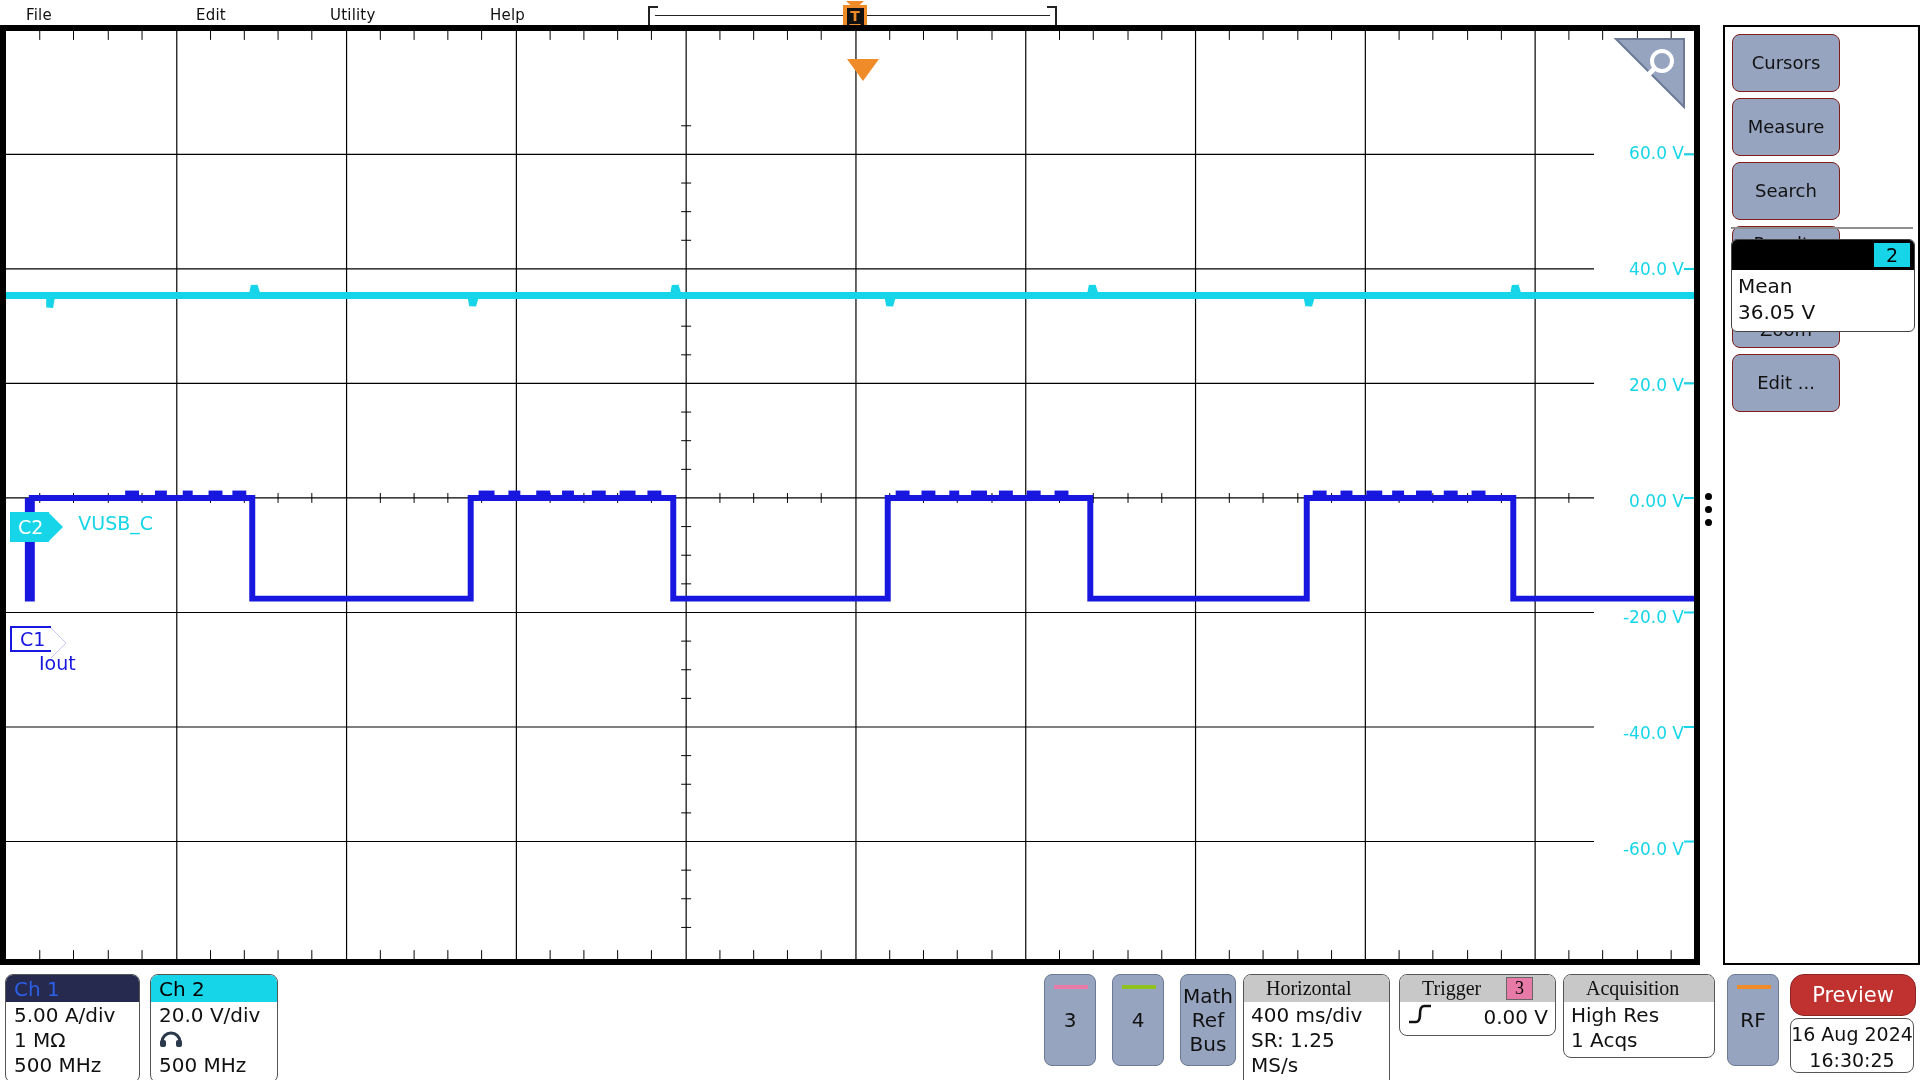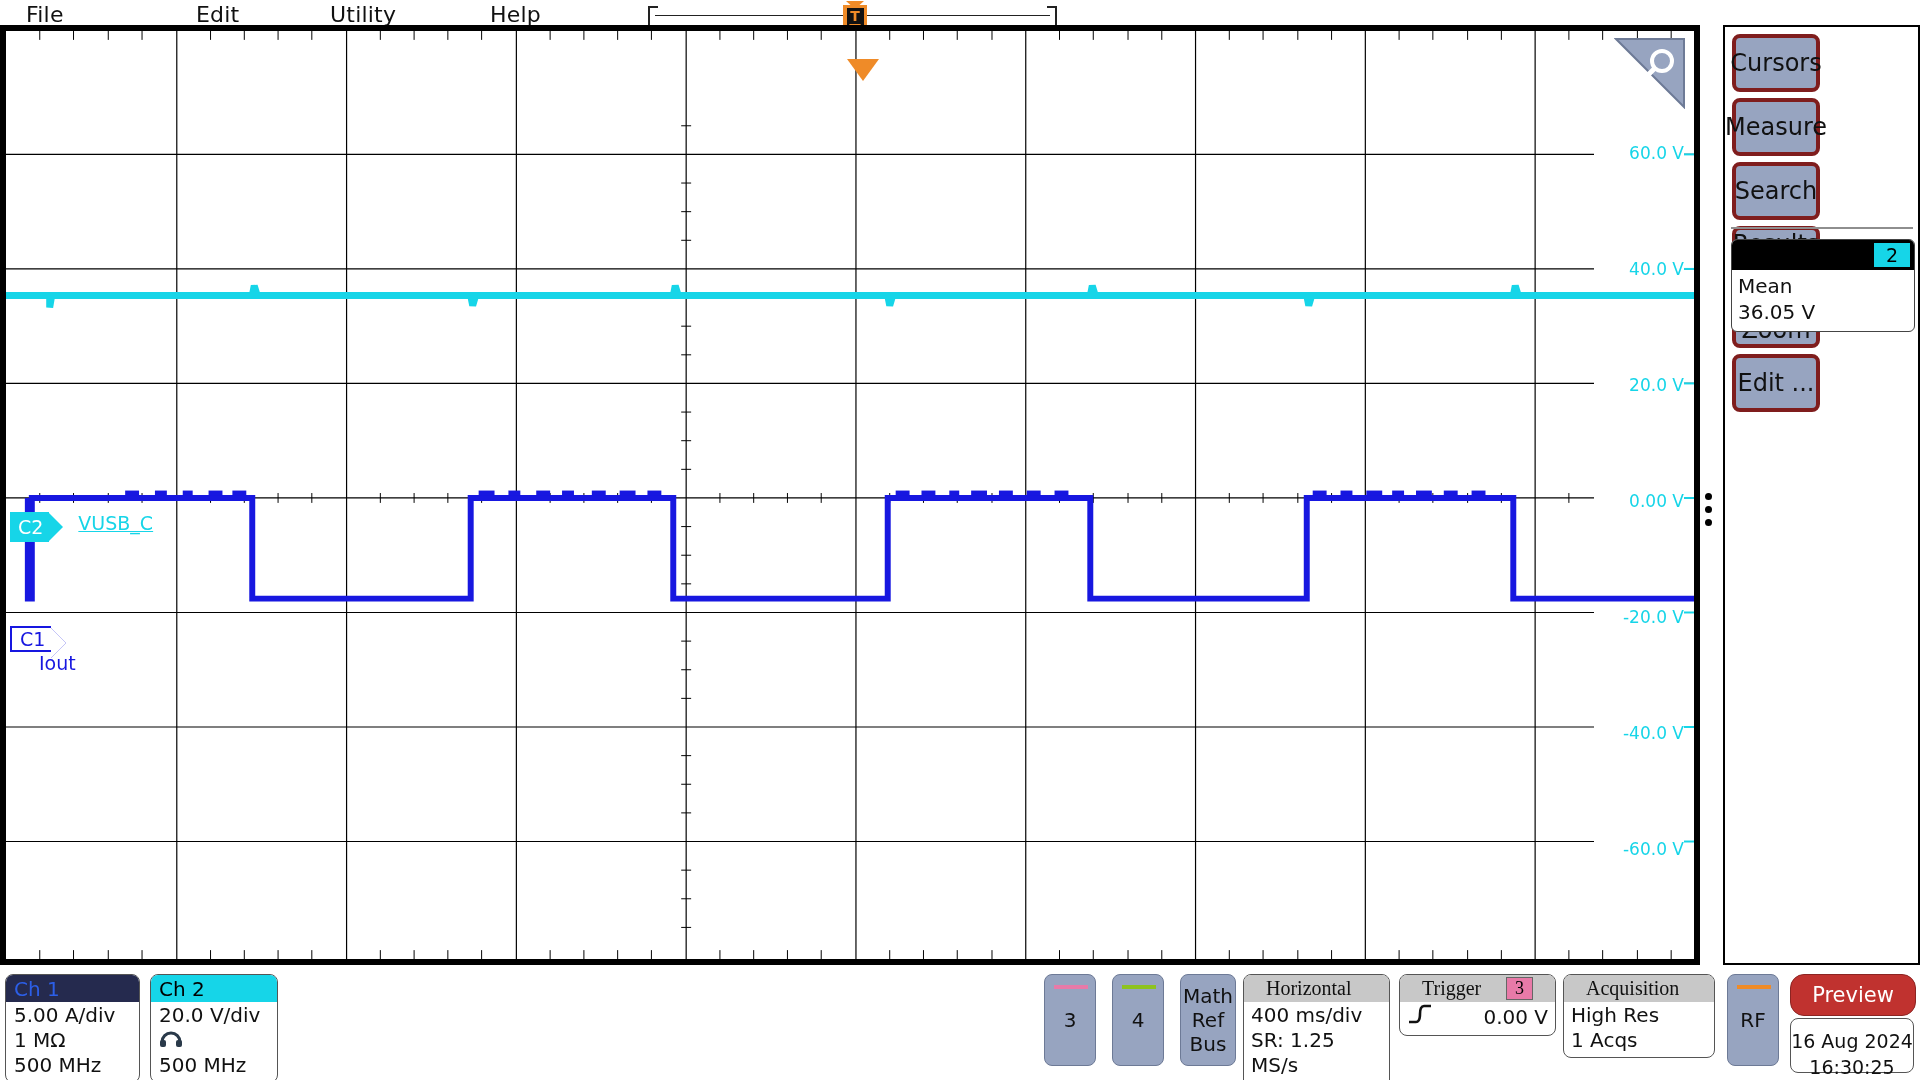--- a/index.html
+++ b/index.html
@@ -1,21 +1,21 @@
 <!DOCTYPE html>
 <html><head>
 <meta charset="utf-8">
 <style>
   html,body{margin:0;padding:0;background:#ffffff;}
   body{width:1920px;height:1080px;overflow:hidden;font-family:"DejaVu Sans",sans-serif;}
   #root{position:relative;width:1920px;height:1080px;background:#fff;}
 
   
   .menubar{position:absolute;left:0;top:0;width:1920px;height:31px;background:#fff;}
-  .menu-item{position:absolute;top:2px;font-size:22px;color:#111;line-height:26px;
+  .menu-item{position:absolute;top:2px;font-size:15px;color:#111;line-height:26px;
              font-family:"DejaVu Sans",sans-serif;letter-spacing:.2px;}
   .mi-file{left:26px;} .mi-edit{left:196px;} .mi-utility{left:330px;} .mi-help{left:490px;}
 
   
   .posbar{position:absolute;left:645px;top:4px;width:415px;height:22px;}
   .posbar .rail{position:absolute;left:10px;top:11px;width:395px;height:1px;background:#222;}
   .posbar .brk{position:absolute;top:2px;width:8px;height:19px;border:2px solid #222;}
   .posbar .brk.l{left:3px;border-right:none;}
   .posbar .brk.r{right:3px;border-left:none;}
   .posbar .tmark{position:absolute;left:198px;top:1px;width:24px;height:22px;background:#ef8b28;
@@ -51,38 +51,38 @@
               border-top:15px solid transparent;border-bottom:15px solid transparent;}
   .cmark.c2{left:4px;top:481px;}
   .cmark.c2 .tag{background:#16d5e8;color:#fff;}
   .cmark.c2 .tag:after{border-left:15px solid #16d5e8;}
   .cmark.c1{left:4px;top:595px;flex-direction:column;}
   .cmark.c1 .tag{background:#fff;color:#1717e0;border:2px solid #1717e0;border-right:none;
                  box-sizing:border-box;}
   .cmark.c1 .tag:after{right:-15px;border-left:15px solid #fff;
                  filter:drop-shadow(0 0 0 #1717e0);}
   .cmark .lbl{margin-left:26px;font-size:19px;background:#fff;padding:0 3px;}
-  .cmark.c2 .lbl{color:#16d5e8;text-decoration:underline;}
+  .cmark.c2 .lbl{color:#16d5e8;}
   .cmark.c1 .lbl{color:#1717e0;}
 
   
   .vlab{position:absolute;right:10px;color:#16d5e8;font-size:17px;
         font-family:"DejaVu Sans",sans-serif;text-align:right;width:90px;z-index:5;background:#fff;}
 
   
   .dragdots{position:absolute;left:1705px;top:493px;width:10px;height:34px;z-index:9;}
   .dragdots span{display:block;width:7px;height:7px;border-radius:50%;background:#000;margin-bottom:6px;}
 
   
   .sidebar{position:absolute;left:1723px;top:25px;width:197px;height:940px;
            border:2px solid #000;box-sizing:border-box;background:#fff;}
   .btn-grid{position:absolute;left:4px;top:4px;width:186px;}
-  .sbtn{float:left;width:88px;height:58px;margin:3px;background:#97a4c0;border:4px solid #7f1d1d;
+  .sbtn{float:left;width:108px;height:58px;margin:3px;background:#97a4c0;border:1px solid #7f1d1d;
         border-radius:8px;box-sizing:border-box;display:flex;align-items:center;justify-content:center;
-        text-align:center;font-size:24px;color:#111;line-height:22px;
+        text-align:center;font-size:18px;color:#111;line-height:22px;
         font-family:"DejaVu Sans",sans-serif;}
   .sb-sep{position:absolute;left:6px;top:200px;width:182px;height:2px;background:#8e8e8e;}
   .measbox{position:absolute;left:6px;top:212px;width:182px;border:1px solid #444;
            border-radius:6px;overflow:hidden;background:#fff;}
   .measbox .hdr{height:30px;background:#000;position:relative;}
   .measbox .hdr .badge{position:absolute;right:4px;top:3px;width:36px;height:24px;background:#16d5e8;
            color:#000;font-size:19px;display:flex;align-items:center;justify-content:center;
            font-family:"DejaVu Sans",sans-serif;}
   .measbox .body{padding:3px 6px 6px 6px;font-size:20px;color:#111;line-height:26px;}
 
@@ -115,21 +115,21 @@
   .acq{left:1563px;width:152px;}
   .trigb .hd .tbadge{background:#e87aa8;color:#000;font-size:18px;padding:0 8px;border:1px solid #666;}
   .trigrow{display:flex;align-items:center;justify-content:space-between;}
 
   .previewbtn{position:absolute;left:1790px;top:6px;width:124px;height:40px;background:#c0322f;
               border:1px solid #8c2422;border-radius:14px;display:flex;align-items:center;
               justify-content:center;font-size:21px;color:#fff;
               font-family:"DejaVu Sans",sans-serif;}
   .dtbox{position:absolute;left:1790px;top:50px;width:124px;height:55px;background:#fff;
          border:1px solid #555;border-radius:8px;text-align:center;font-size:19px;
-         line-height:26px;color:#111;padding-top:9px;box-sizing:border-box;}
+         line-height:26px;color:#111;padding-top:2px;box-sizing:border-box;}
 </style>
 </head>
 <body>
 
 <div id="root">
 
   <div class="menubar">
     <div class="menu-item mi-file">File</div>
     <div class="menu-item mi-edit">Edit</div>
     <div class="menu-item mi-utility">Utility</div>

